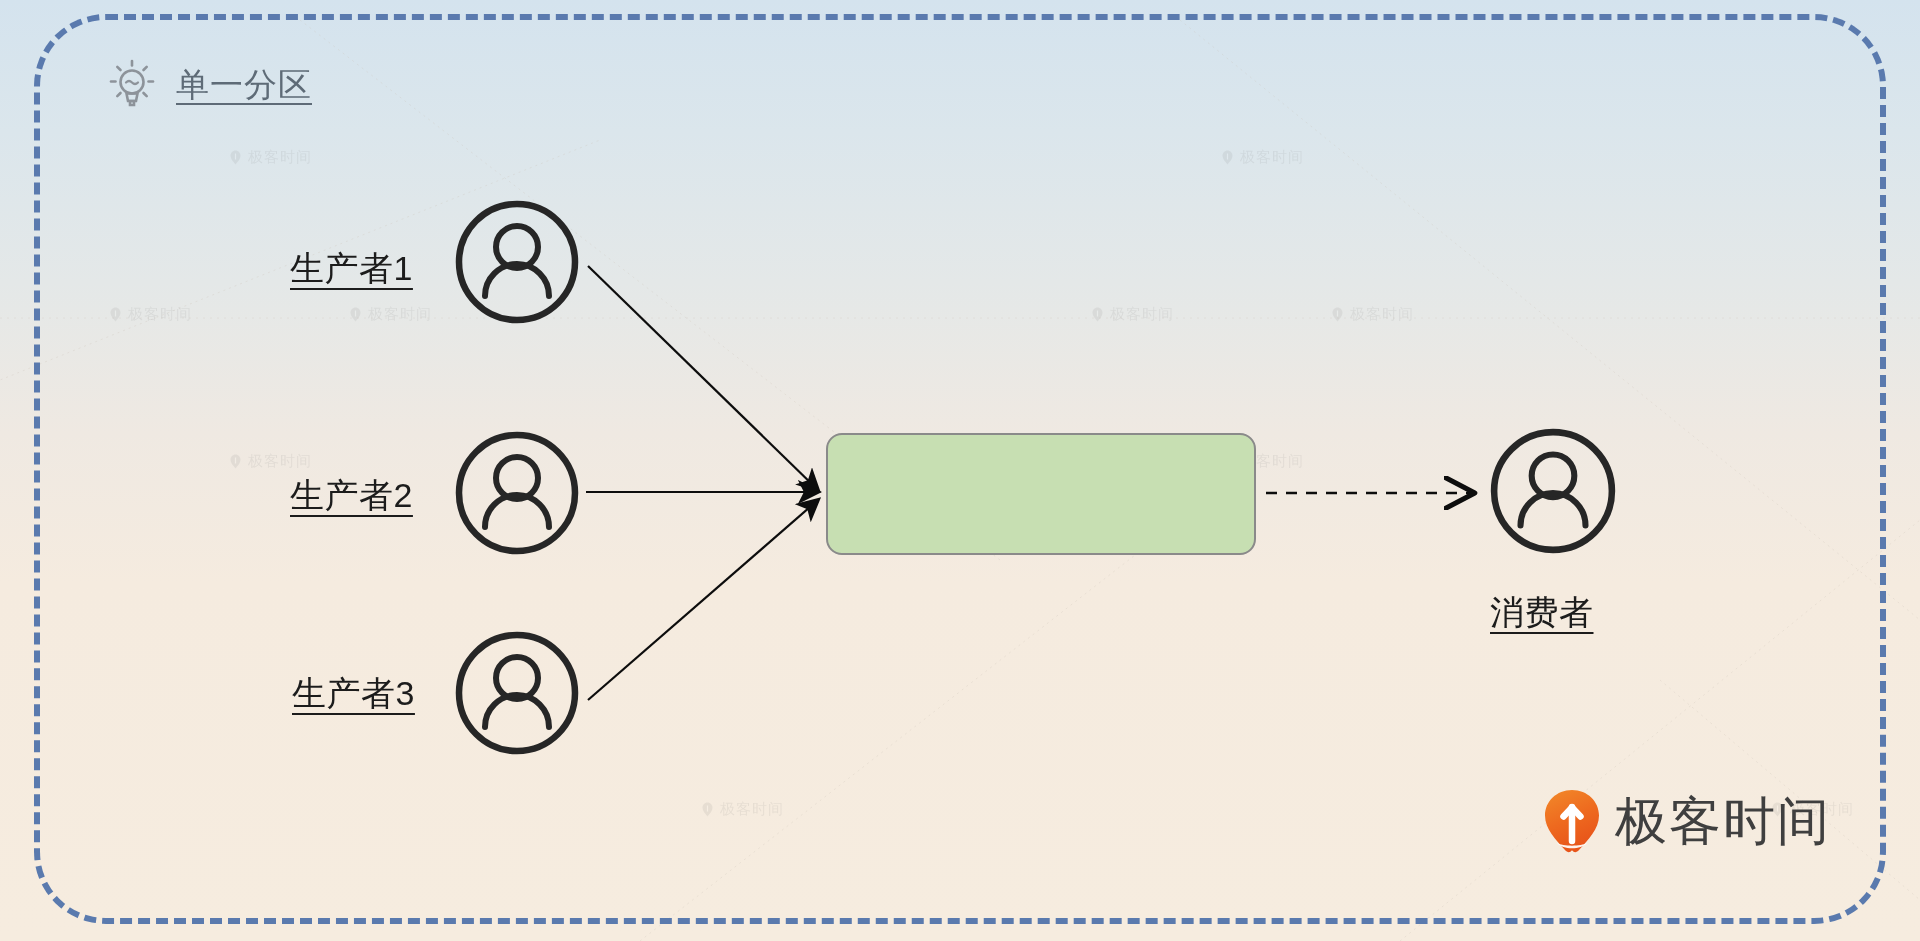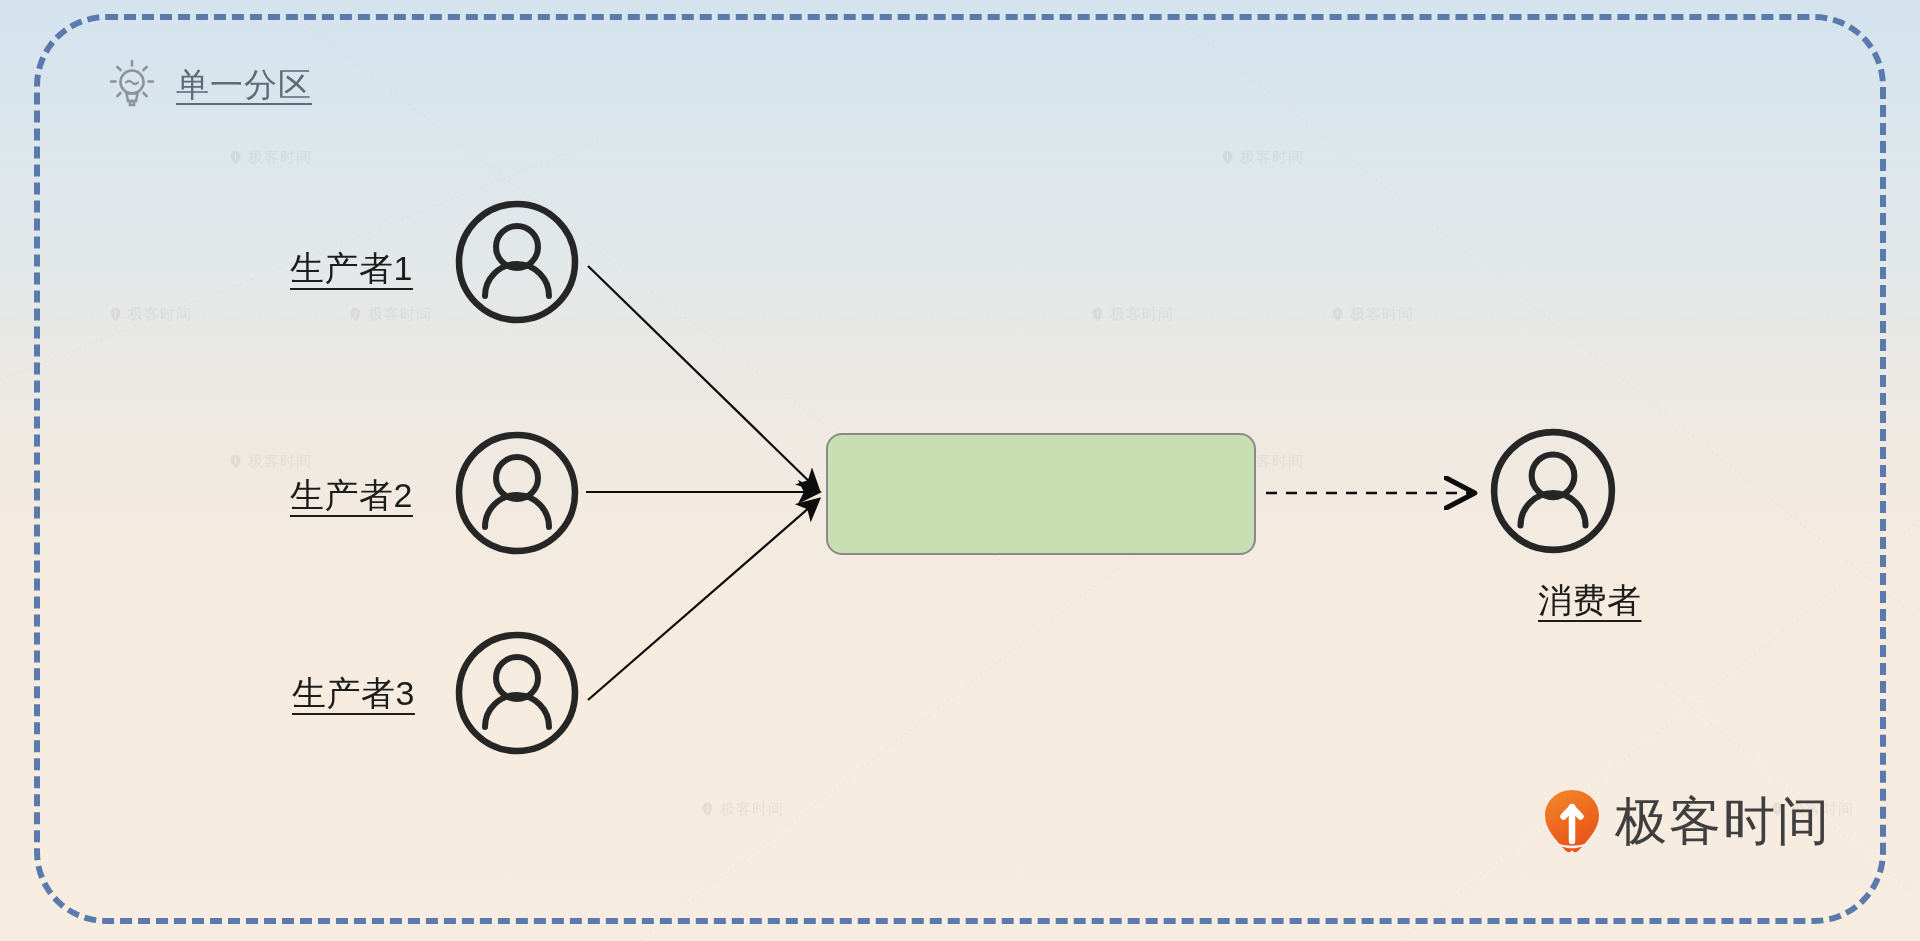--- a/index.html
+++ b/index.html
@@ -312,21 +312,21 @@
 
   <div class="node" style="left:1487px; top:425px;">
     <svg width="132" height="132" viewBox="0 0 130 130">
       <g stroke="#262626" fill="none" stroke-width="6.5" stroke-linecap="round">
         <circle cx="65" cy="65" r="58"></circle>
         <circle cx="65" cy="50" r="21" stroke-width="6"></circle>
         <path d="M33 99 a32 32 0 0 1 64 0" stroke-width="6"></path>
       </g>
     </svg>
   </div>
-  <div class="person-label" style="left:1490px; top:578px;margin-left:48px;">消费者</div>
+  <div class="person-label" style="left:1490px; top:590px;">消费者</div>
 
   <div id="geek-logo">
     <span>
       <svg width="58" height="66" viewBox="0 0 58 66">
         <defs>
           <linearGradient id="gtgrad" x1="0" y1="0" x2="0.4" y2="1">
             <stop offset="0%" stop-color="#f28a2a"></stop>
             <stop offset="55%" stop-color="#ee6a1f"></stop>
             <stop offset="100%" stop-color="#e8551a"></stop>
           </linearGradient>

